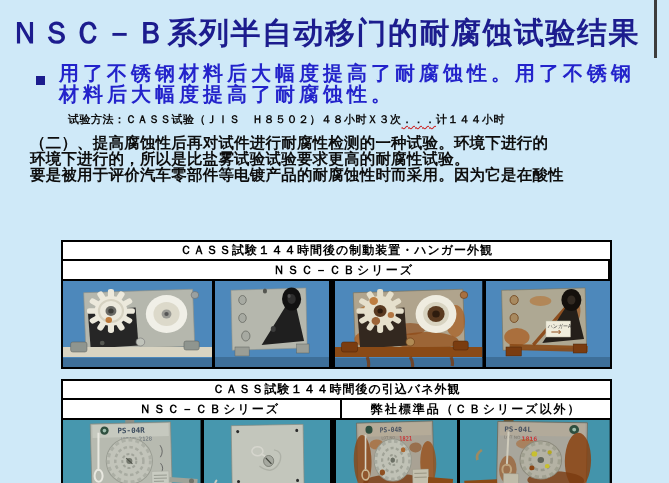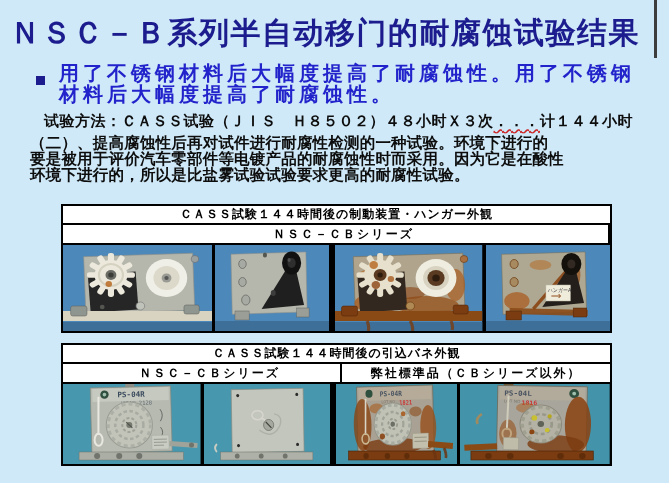--- a/index.html
+++ b/index.html
@@ -15,37 +15,37 @@
     font-size:30px;font-weight:bold;letter-spacing:1.5px;line-height:34px;
     color:var(--title-text,#1c1c8e);white-space:nowrap;
   }
   .bullet-row{position:absolute;left:36px;top:63px;width:606px;display:flex;}
   .bullet-sq{flex:0 0 auto;width:9px;height:9px;margin:13px 14px 0 0;background:var(--title-text,#1c1c8e);}
   .bullet-text{
     font-size:20px;font-weight:bold;letter-spacing:4px;line-height:21px;
     color:var(--bullet-text,#2323cb);
   }
   .method{
-    position:absolute;left:44px;top:112px;width:600px;
-    font-size:15px;font-weight:bold;color:var(--body-text,#0d0d0d);
+    position:absolute;left:68px;top:112px;width:600px;
+    font-size:11px;font-weight:bold;color:var(--body-text,#0d0d0d);
     letter-spacing:0.5px;white-space:nowrap;
   }
   .method .dots{
     text-decoration-line:underline;text-decoration-style:wavy;
     text-decoration-color:var(--squiggle-red,#cc2222);text-underline-offset:2px;
   }
   .para{
     position:absolute;left:30px;top:135px;width:628px;
     font-size:15.5px;font-weight:bold;line-height:16.2px;
     color:var(--body-text,#0d0d0d);letter-spacing:0.2px;
   }
   .para div{white-space:nowrap;}
   .ctable{
     position:absolute;left:61px;width:547px;
-    border:2px solid var(--table-border,#000);background:var(--table-bg,#fff);
+    border:2px solid var(--table-border,#000);background:var(--table-bg,#fff);margin-top:36px;
   }
   .t1{top:204px;}
   .t2{top:343px;}
   .thead{
     height:17px;line-height:17px;text-align:center;
     font-size:12px;font-weight:bold;letter-spacing:1px;
     border-bottom:2px solid var(--table-border,#000);
     font-family:"Liberation Sans","DejaVu Sans",sans-serif;
   }
   .tcols{display:flex;height:18px;border-bottom:2px solid var(--table-border,#000);
@@ -74,22 +74,22 @@
 
   <div class="bullet-row">
     <span class="bullet-sq"></span>
     <div class="bullet-text">用了不锈钢材料后大幅度提高了耐腐蚀性。用了不锈钢材料后大幅度提高了耐腐蚀性。</div>
   </div>
 
   <div class="method"><span>试验方法：ＣＡＳＳ试验（ＪＩＳ　Ｈ８５０２）４８小时Ｘ３次</span><span class="dots">．．．</span><span>计１４４小时</span></div>
 
   <div class="para">
     <div>（二）、提高腐蚀性后再对试件进行耐腐性检测的一种试验。环境下进行的</div>
+    <div>环境下进行的，所以是比盐雾试验试验要求更高的耐腐性试验。</div>
     <div>要是被用于评价汽车零部件等电镀产品的耐腐蚀性时而采用。因为它是在酸性</div>
-    <div>环境下进行的，所以是比盐雾试验试验要求更高的耐腐性试验。</div>
   </div>
 
   <div class="ctable t1">
     <div class="thead">ＣＡＳＳ試験１４４時間後の制動装置・ハンガー外観</div>
     <div class="tcols">
       <div class="c-left">ＮＳＣ－ＣＢシリーズ</div>
     </div>
     <div class="tphotos">
 
       <div class="ph" style="flex:144 0 0;">

